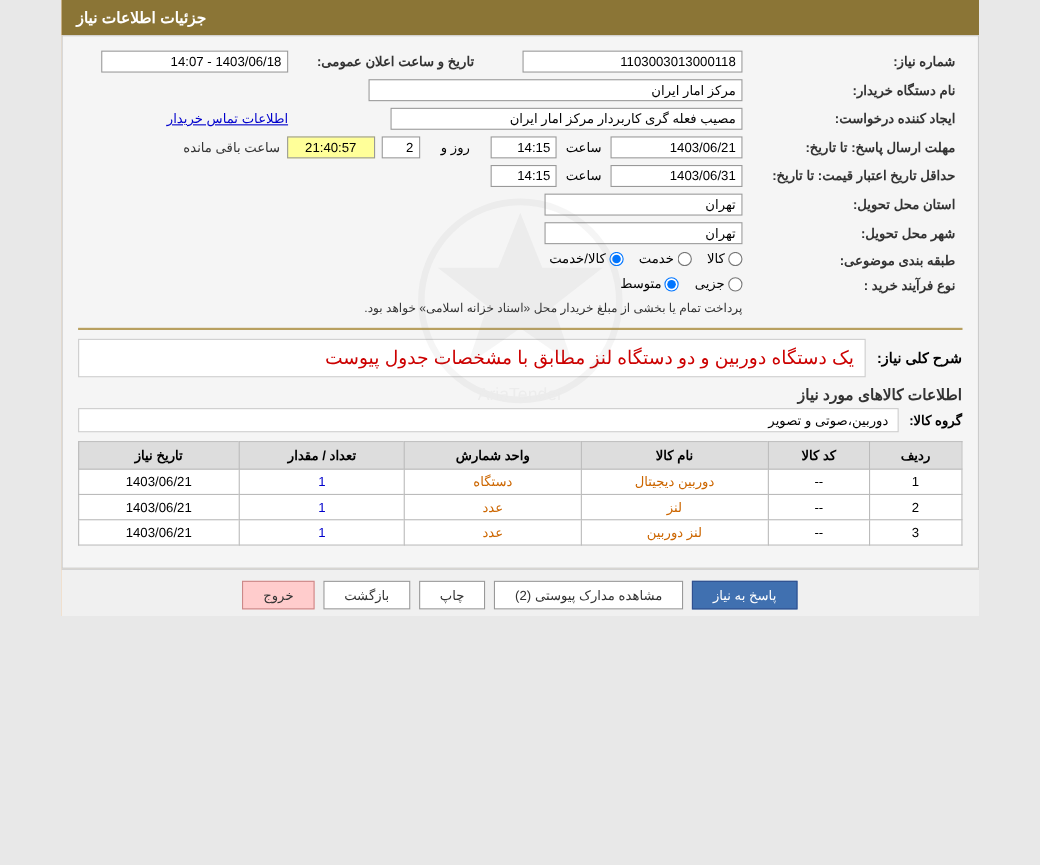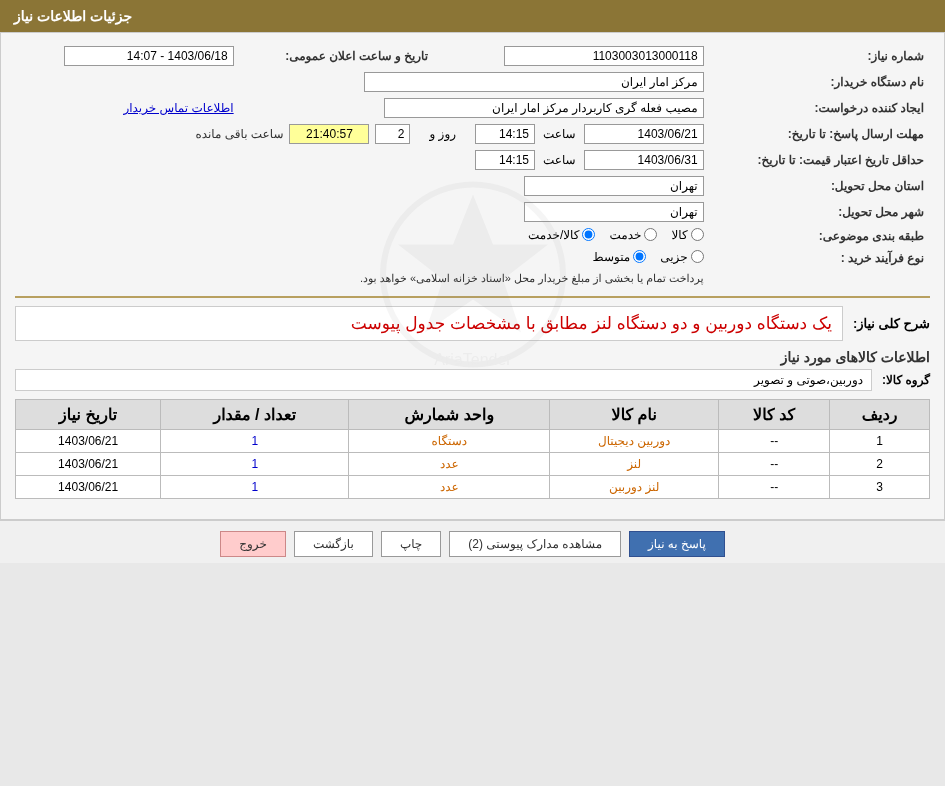--- a/index.html
+++ b/index.html
@@ -3,21 +3,21 @@
   <meta charset="utf-8">
   <style>
     * { box-sizing: border-box; margin: 0; padding: 0; }
     body {
       font-family: Tahoma, Arial, sans-serif;
       font-size: 12px;
       background: #e8e8e8;
       direction: rtl;
     }
     .page-wrapper {
-      width: 945px;
+      width: 834px;
       margin: 0 auto;
       background: #fdba74;
     }
     .header-bar {
       background: #8B7536;
       color: white;
       text-align: left;
       padding: 8px 14px;
       font-size: 14px;
       font-weight: bold;
@@ -52,21 +52,21 @@
       padding: 2px 5px;
       font-size: 12px;
       font-family: Tahoma, Arial, sans-serif;
     }
     .input-wide { width: 280px; }
     .input-date { width: 130px; }
     .input-time { width: 70px; }
     .input-days { width: 40px; }
     .link-blue { color: #0000cc; text-decoration: underline; cursor: pointer; }
     .radio-group { display: inline-flex; gap: 14px; align-items: center; direction: rtl; }
-    .radio-item { display: inline-flex; align-items: flex-start; gap: 3px; }
+    .radio-item { display: inline-flex; align-items: flex-end; gap: 3px; }
     .section-divider {
       border-top: 2px solid #b8a060;
       margin: 8px 0;
     }
     .description-box {
       background: white;
       border: 1px solid #ccc;
       padding: 6px 10px;
       color: #cc0000;
       font-size: 17px;
@@ -103,21 +103,21 @@
       width: 100%;
       border-collapse: collapse;
       margin-bottom: 10px;
       background: white;
     }
     .data-table th {
       background: #ddd;
       border: 1px solid #bbb;
       padding: 5px 8px;
       text-align: center;
-      font-size: 16px;
+      font-size: 12px;
       font-weight: bold;
     }
     .data-table td {
       border: 1px solid #bbb;
       padding: 4px 8px;
       text-align: center;
       font-size: 12px;
     }
     .data-table .col-name { color: #cc6600; }
     .data-table .col-qty { color: #0000cc; }

